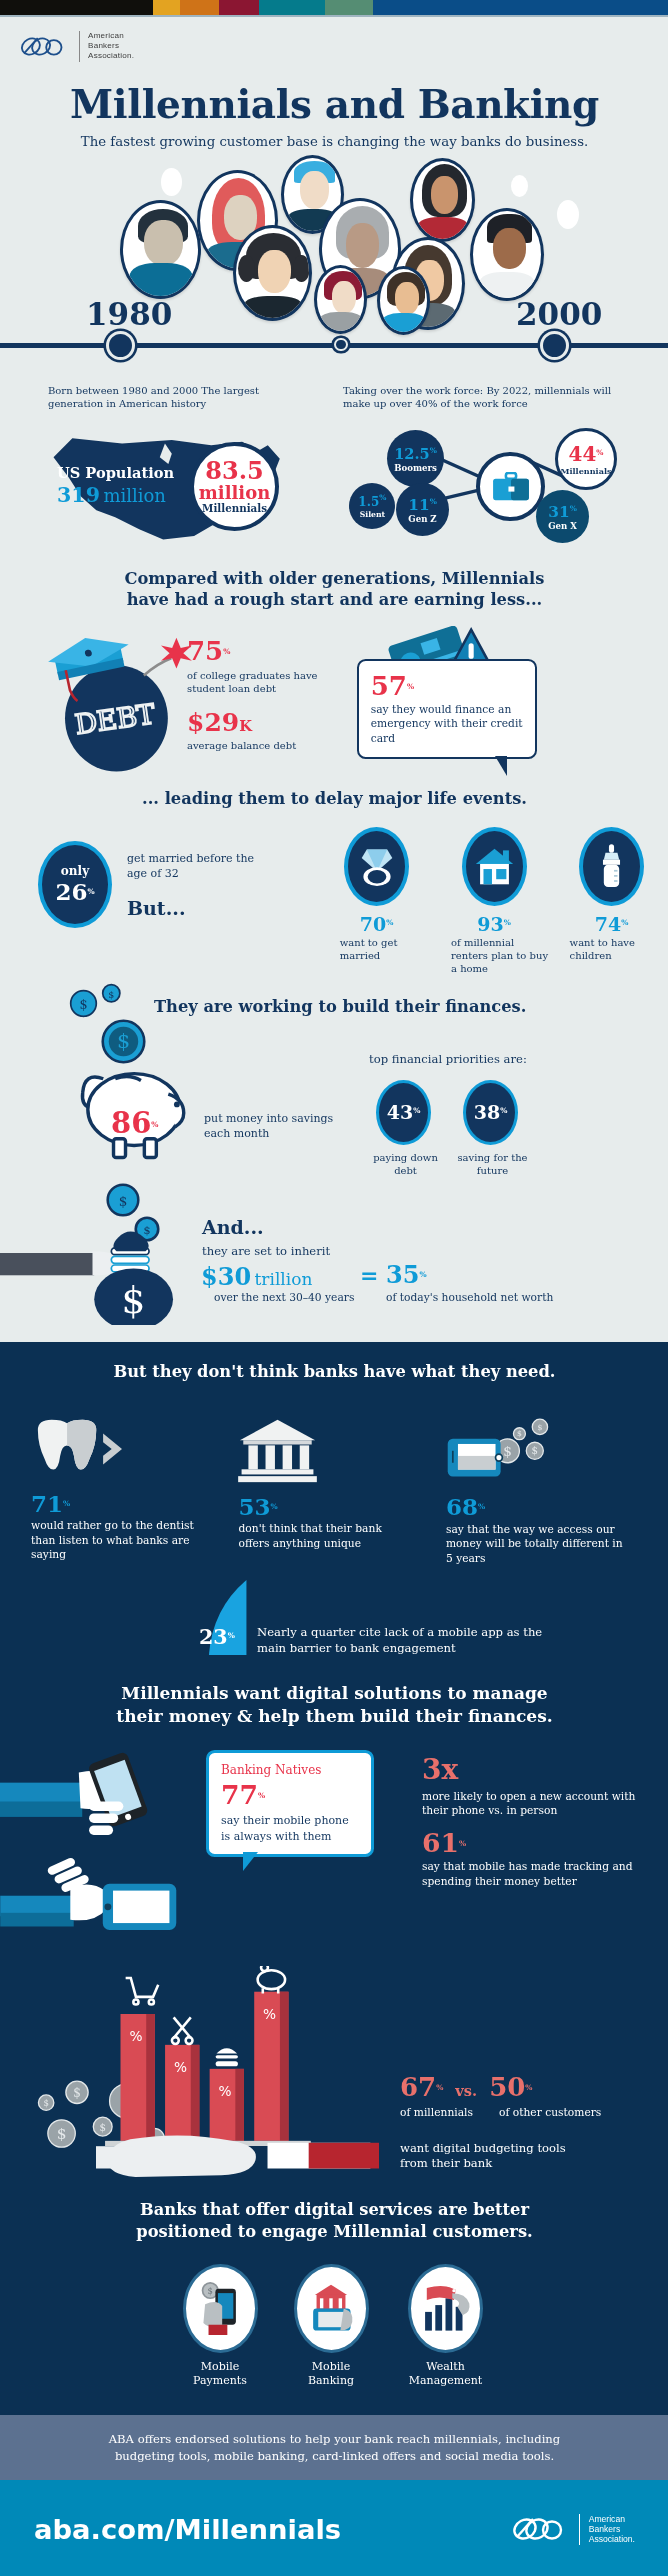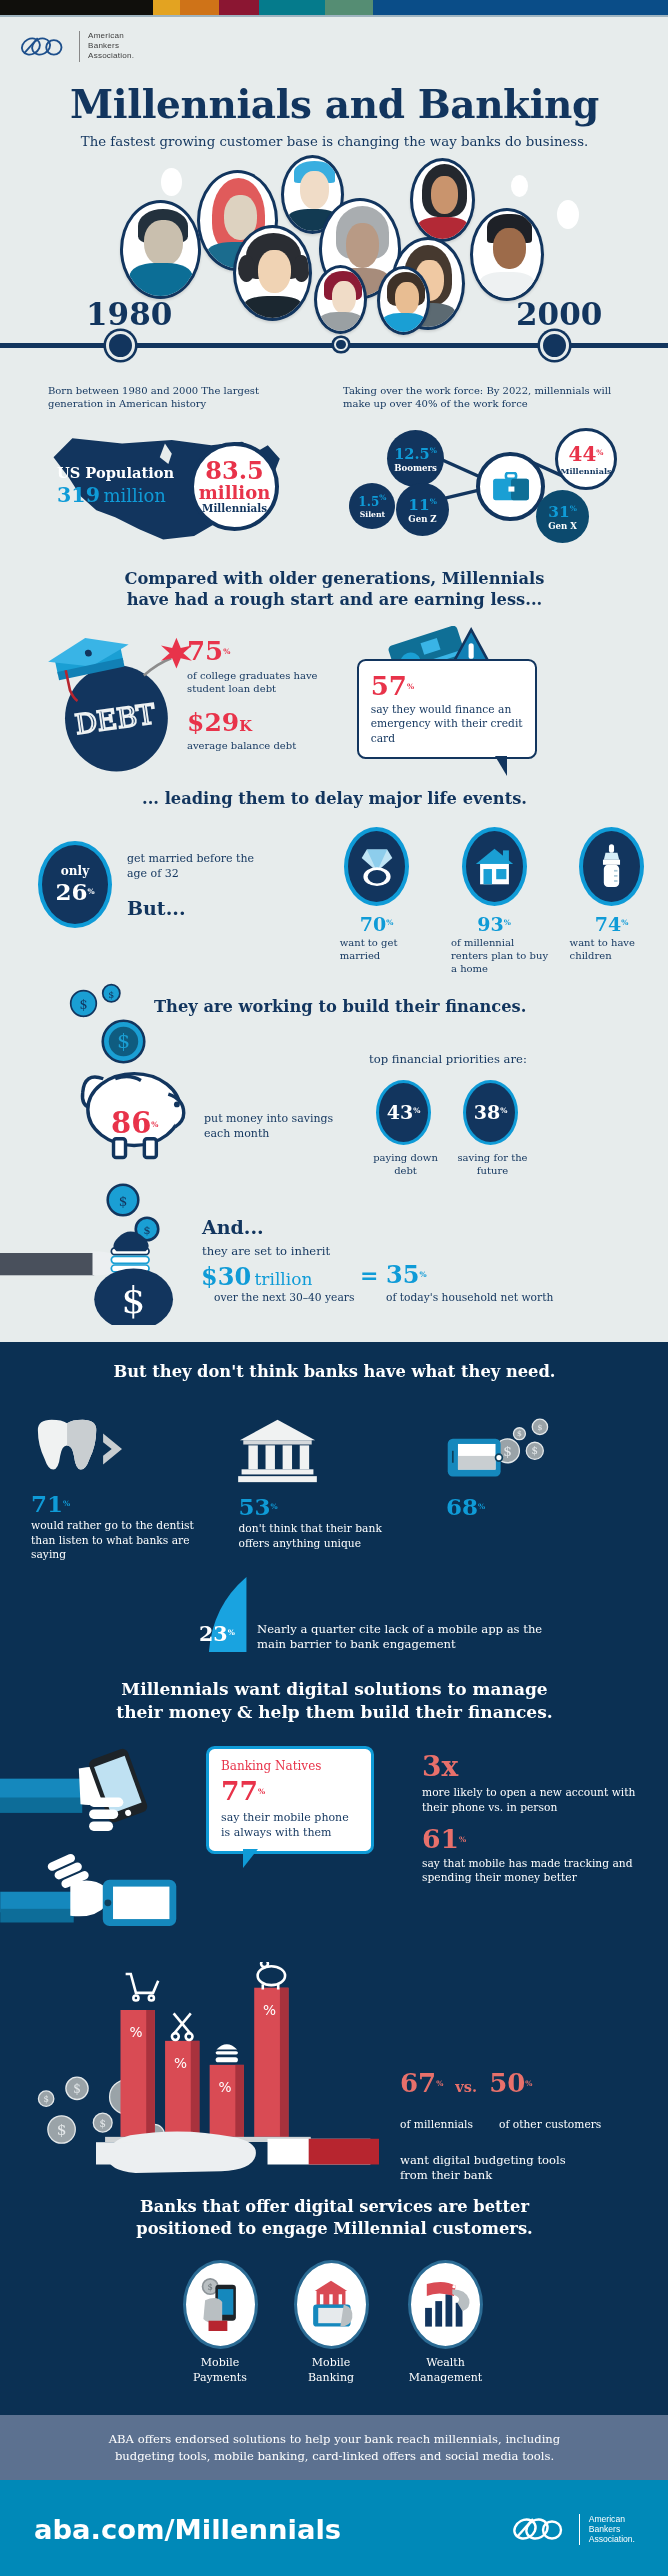--- a/index.html
+++ b/index.html
@@ -516,20 +516,21 @@
           <text x="72" y="44" font-size="16">$</text>
             <text x="104" y="42" font-size="12">$</text>
         </g>
         <rect x="2" y="24" width="62" height="44" rx="6" fill="#1588bd"></rect>
         <rect x="14" y="30" width="44" height="30" fill="#fff"></rect>
         <rect x="14" y="44" width="44" height="16" fill="#c9ced1"></rect>
         <rect x="7" y="38" width="2" height="14" fill="#0f3f5c"></rect>
         <circle cx="62" cy="46" r="4" fill="#fff" stroke="#0f3f5c" stroke-width="2"></circle>
       </svg>
       <div style="margin-top:1.7px;"><span class="big-blue" style="font-size:23px;">68</span><span class="big-blue pct">%</span></div>
+      <div class="cap" style="color:#ffffff;width:180px;margin-top:2.6px;font-size:10.7px;line-height:14.6px;">say that the way we access our money will be totally different in 5 years</div>
     </div>
   </div>
 
   <div style="position:relative;height:86px;margin-top:13.7px;">
     <svg width="60" height="75" viewBox="0 0 70 88" style="position:absolute;left:190px;top:0;">
       <path d="M66 0 Q66 0 66 88 L22 88 Q26 34 66 0Z" fill="#19a3e0"></path>
     </svg>
     <div style="position:absolute;left:199px;top:45px;">
       <span class="big-white" style="font-size:20.6px;">23</span><span class="big-white pct">%</span>
     </div>
@@ -664,21 +665,21 @@
       <rect x="248" y="10" width="82" height="30" fill="#b7252f"></rect>
       <rect x="0" y="14" width="44" height="26" fill="#eceff1"></rect>
     </svg>
 
     <div style="position:absolute;left:400px;top:113px;">
       <div style="display:flex;align-items:baseline;gap:12px;">
         <div><span class="big-coral" style="font-size:26px;">67</span><span class="big-coral pct">%</span></div>
         <div class="big-coral" style="font-size:14.6px;">vs.</div>
         <div><span class="big-coral" style="font-size:26px;">50</span><span class="big-coral pct">%</span></div>
       </div>
-      <div style="display:flex;gap:26px;margin-top:20px;">
+      <div style="display:flex;gap:26px;margin-top:4px;">
         <div class="cap" style="color:#ffffff;font-size:10.7px;">of millennials</div>
         <div class="cap" style="color:#ffffff;font-size:10.7px;">of other customers</div>
       </div>
       <div class="cap" style="color:#ffffff;width:172px;margin-top:22px;font-size:11.6px;line-height:15.4px;">want digital budgeting tools from their bank</div>
     </div>
   </div>
 
   <div class="sec-head white" style="margin-top:8.6px;padding:0 103px;font-size:16.3px;line-height:22px;">Banks that offer digital services are better positioned to engage Millennial customers.</div>
 
   <div style="display:flex;justify-content:center;gap:29px;margin-top:20.6px;">

